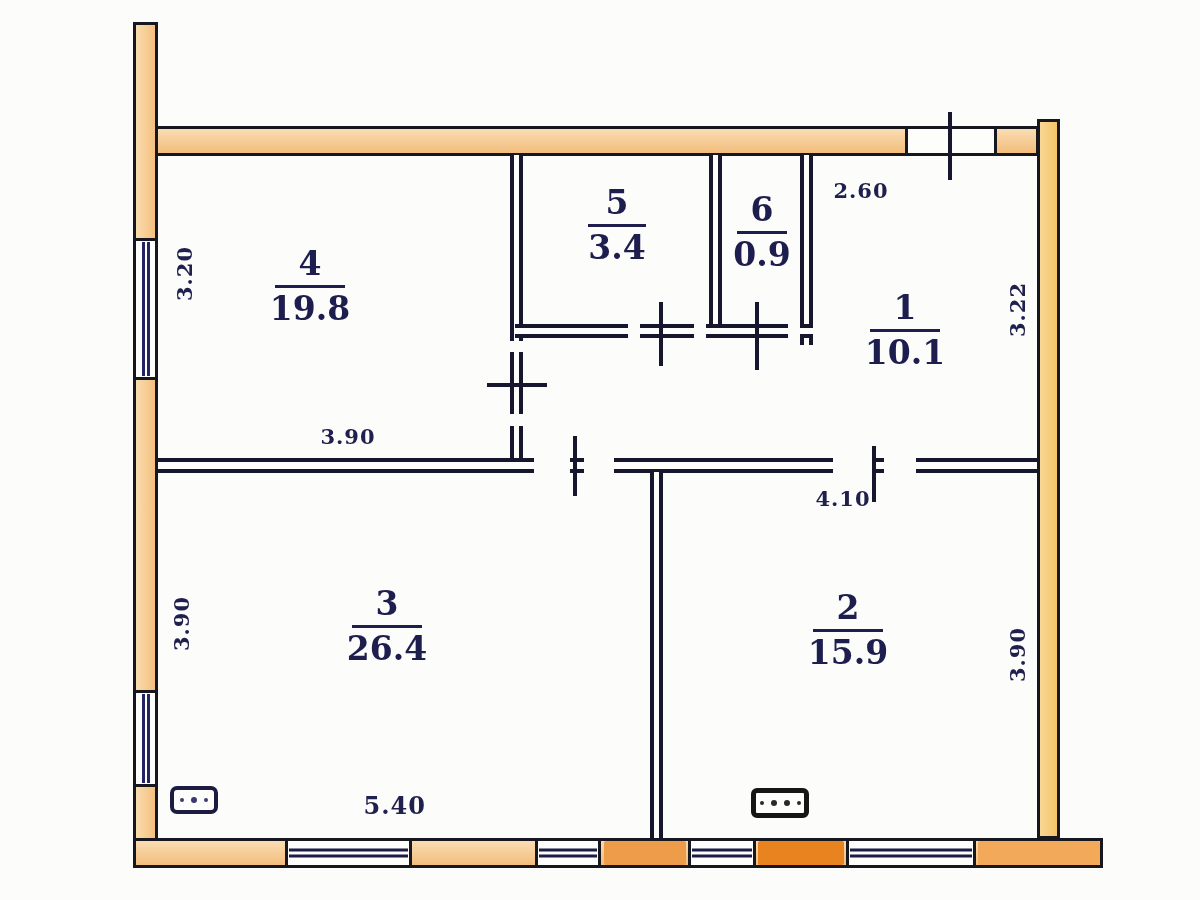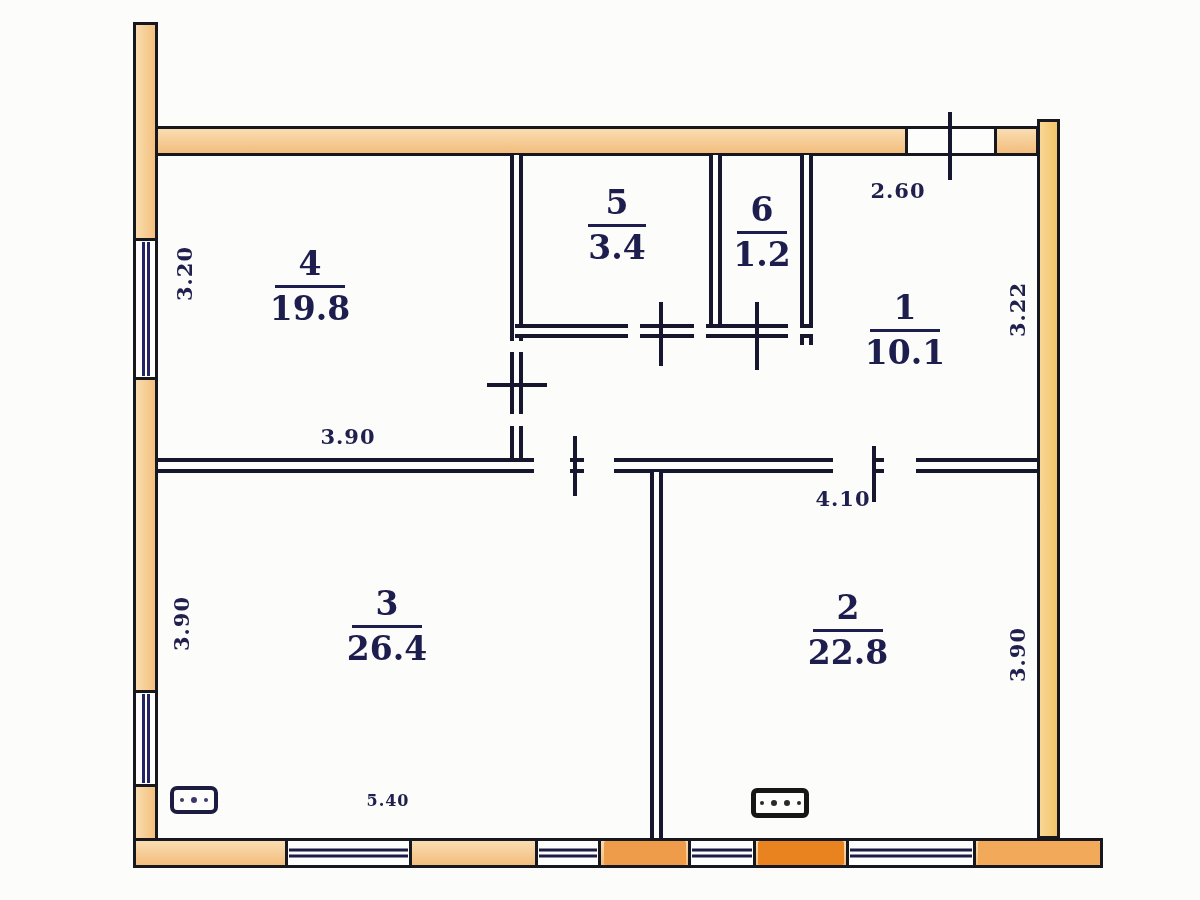--- a/index.html
+++ b/index.html
@@ -33,21 +33,21 @@
 
   
   .room{position:absolute;text-align:center;color:#1d1d4e;font-weight:700;}
   .room .num{display:block;font-size:33px;line-height:1;}
   .room .bar{display:block;height:3px;background:#1d1d4e;margin:5px auto 4px auto;width:58%;}
   .room .area{display:block;font-size:33px;line-height:1;}
 
   
   .dim{position:absolute;color:#20204e;font-weight:700;font-size:21px;text-align:center;letter-spacing:1px;}
   .dim.rot{transform:rotate(-90deg);}
-  .dim.big{font-size:16px;}
+  .dim.big{font-size:24px;text-align:right;}
 
   
   .outlet{position:absolute;box-sizing:border-box;background:#fdfdfc;border:4px solid #1c1c40;
           border-radius:7px;display:flex;align-items:center;justify-content:center;gap:7px;}
   .outlet .dot{width:4px;height:4px;border-radius:50%;background:#3a3a6e;}
   .outlet .dot.lg{width:6px;height:6px;}
   .outlet.dark{border:5px solid #161616;border-radius:6px;}
   .outlet.dark .dot{background:#2a2a2a;}
 </style>
 </head>
@@ -114,40 +114,40 @@
     <span class="area">19.8</span>
   </div>
   <div class="room" style="left:557px;top:186px;width:120px;">
     <span class="num">5</span>
     <span class="bar" style="width:48%;"></span>
     <span class="area">3.4</span>
   </div>
   <div class="room" style="left:707px;top:193px;width:110px;">
     <span class="num">6</span>
     <span class="bar" style="width:46%;"></span>
-    <span class="area">1.2</span>
+    <span class="area">0.9</span>
   </div>
   <div class="room" style="left:845px;top:291px;width:120px;">
     <span class="num">1</span>
     <span class="bar"></span>
     <span class="area">10.1</span>
   </div>
   <div class="room" style="left:327px;top:587px;width:120px;">
     <span class="num">3</span>
     <span class="bar"></span>
     <span class="area">26.4</span>
   </div>
   <div class="room" style="left:788px;top:591px;width:120px;">
     <span class="num">2</span>
     <span class="bar"></span>
-    <span class="area">22.8</span>
+    <span class="area">15.9</span>
   </div>
 
   <div class="dim rot" style="left:149px;top:261px;width:70px;">3.20</div>
-  <div class="dim" style="left:860px;top:178px;width:76px;">2.60</div>
+  <div class="dim" style="left:823px;top:178px;width:76px;">2.60</div>
   <div class="dim rot" style="left:982px;top:297px;width:70px;">3.22</div>
   <div class="dim" style="left:310px;top:424px;width:76px;">3.90</div>
   <div class="dim" style="left:805px;top:486px;width:76px;">4.10</div>
   <div class="dim rot" style="left:146px;top:611px;width:70px;">3.90</div>
   <div class="dim rot" style="left:982px;top:642px;width:70px;">3.90</div>
   <div class="dim big" style="left:350px;top:791px;width:76px;">5.40</div>
 
   <div class="outlet" style="left:170px;top:786px;width:48px;height:28px;">
     <span class="dot"></span>
     <span class="dot lg"></span>

